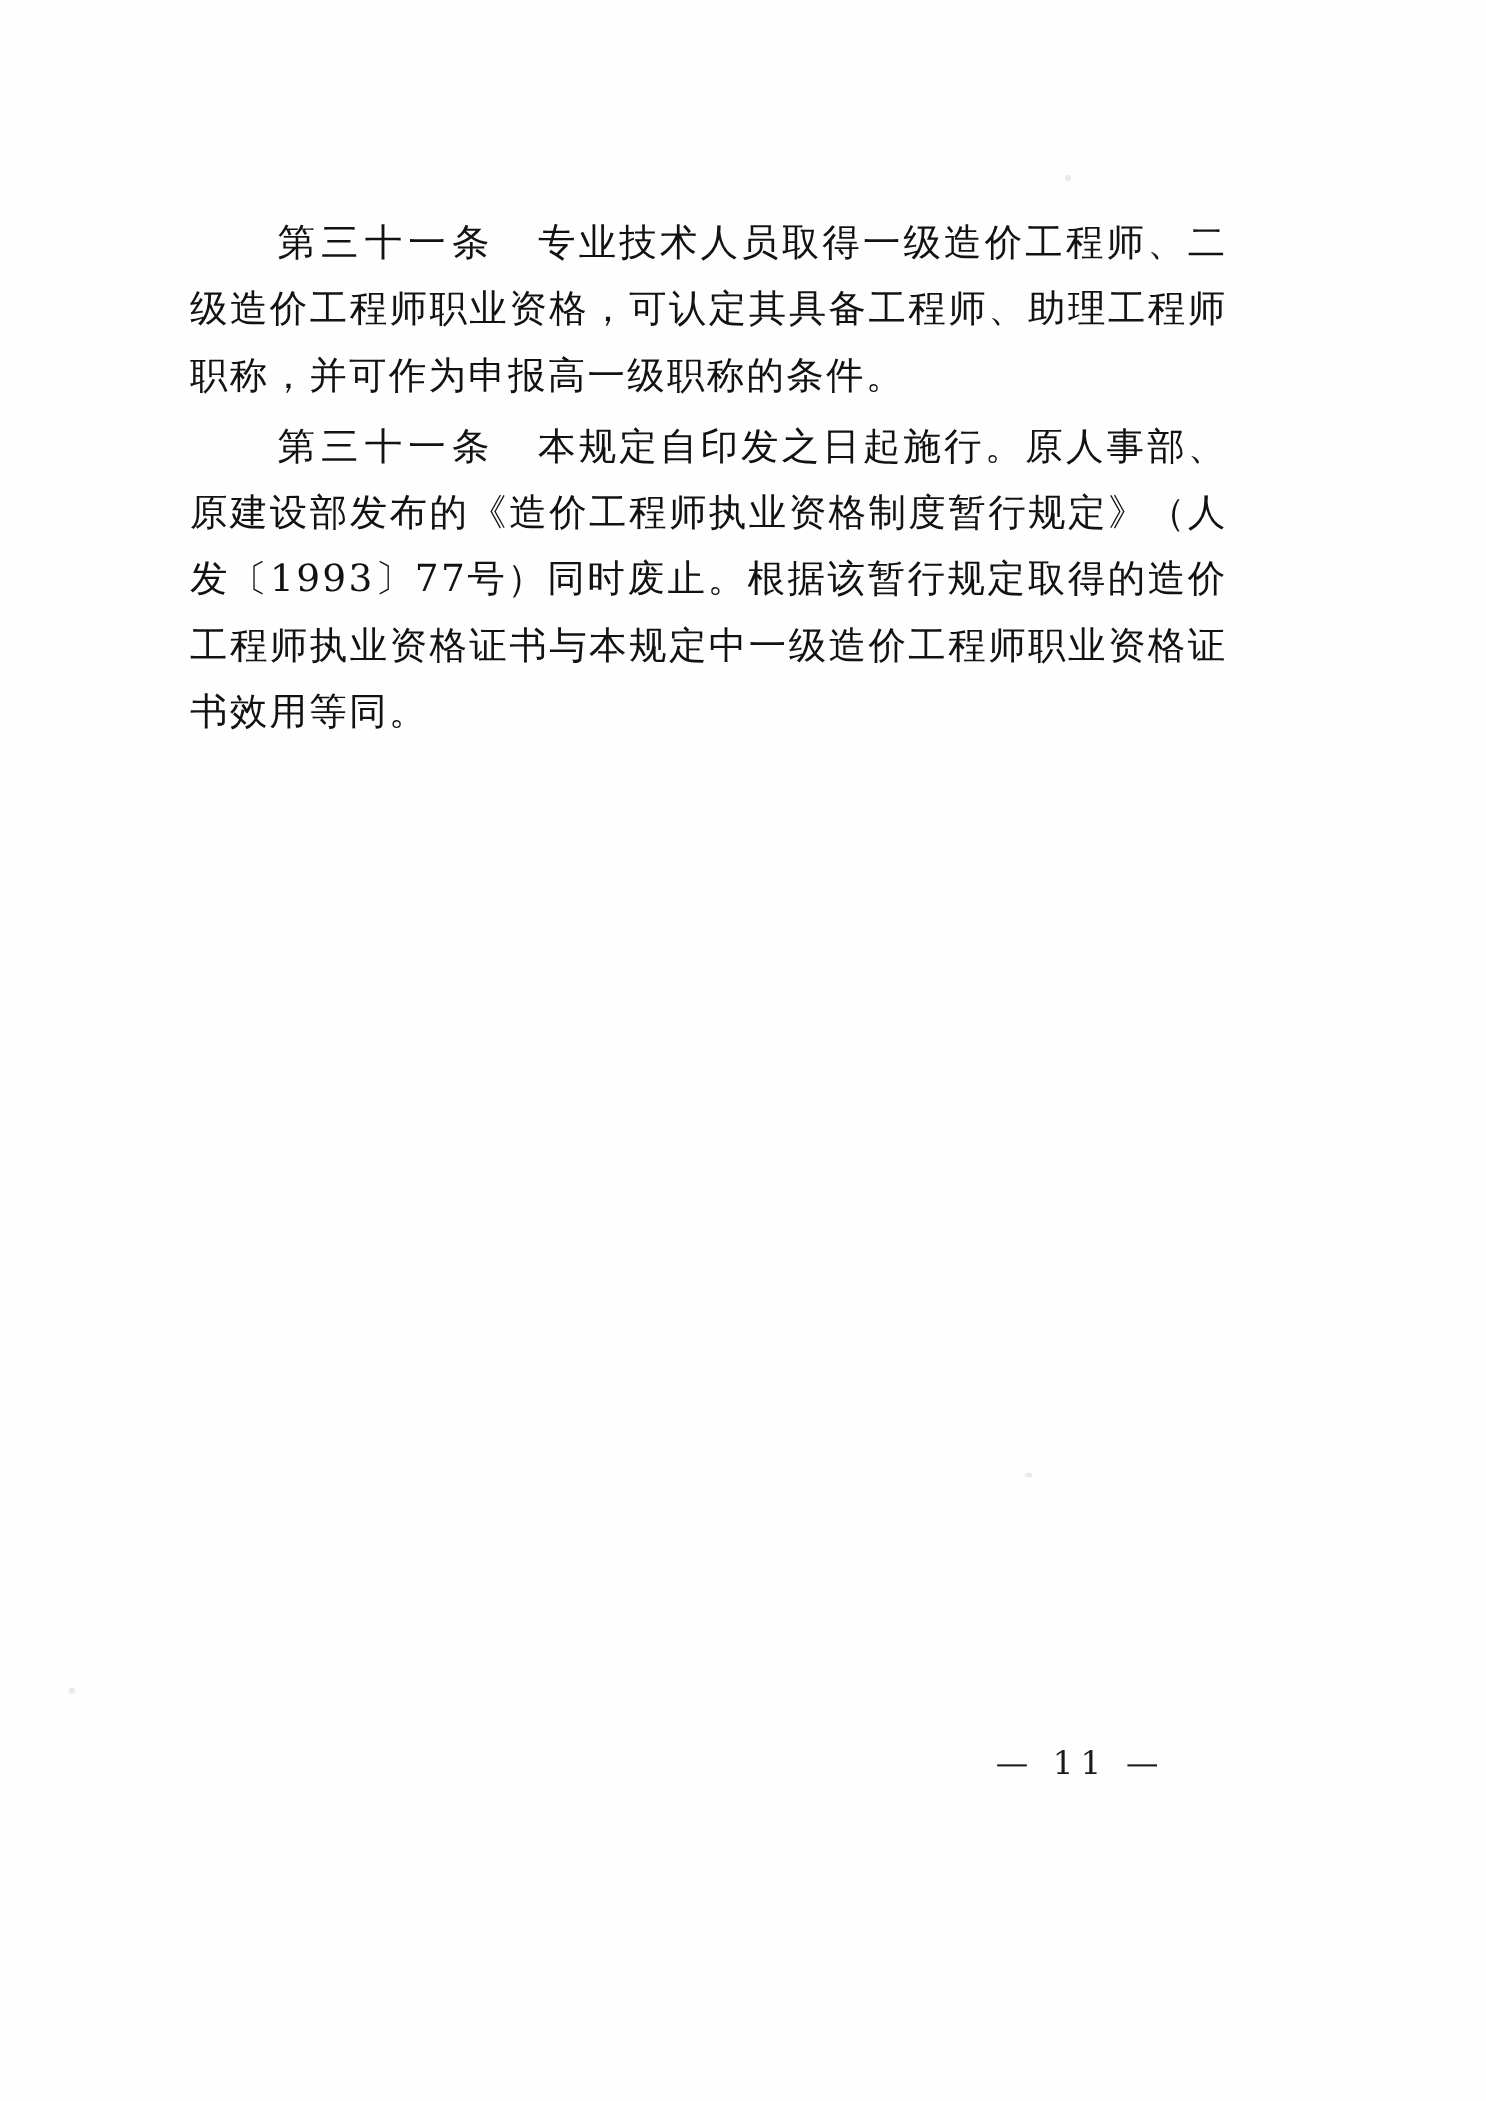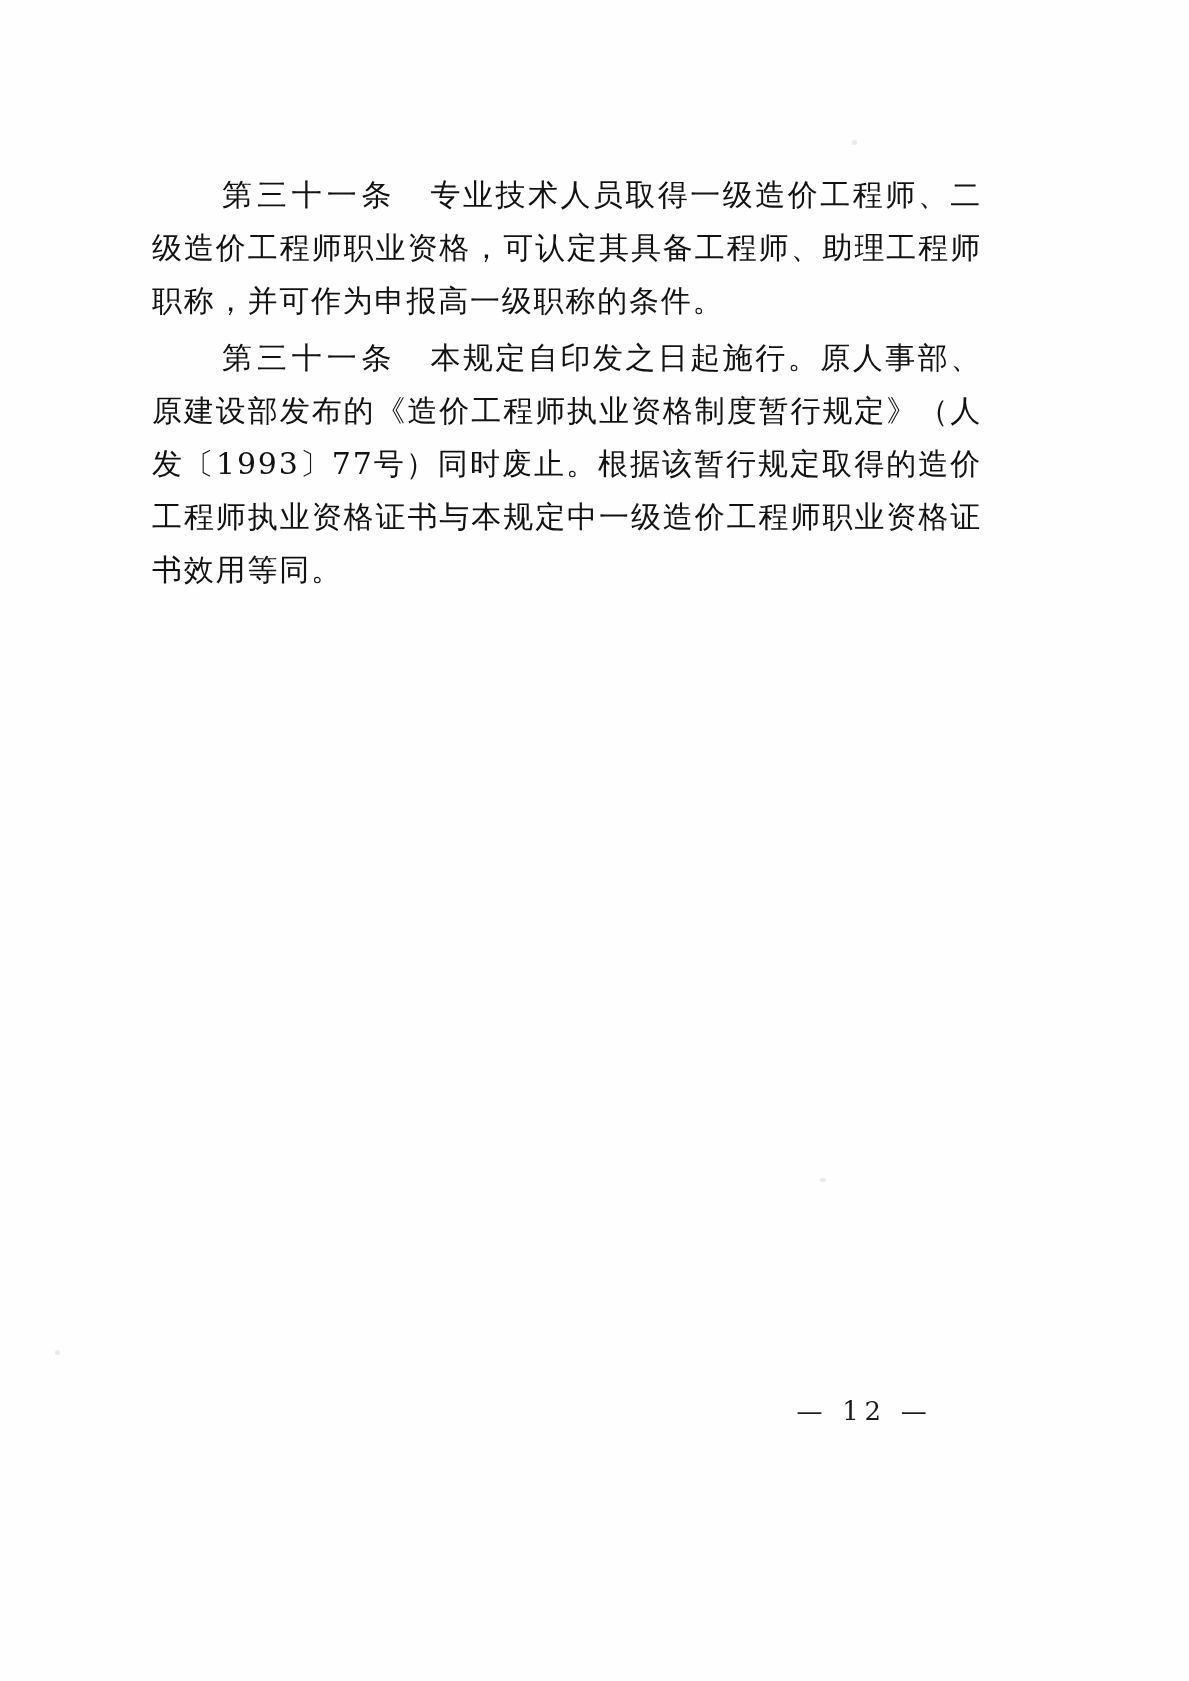--- a/index.html
+++ b/index.html
@@ -78,15 +78,15 @@
     <p class="article">
       <span class="lead">第三十一条</span><span class="body-text">专业技术人员取得一级造价工程师、二级造价工程师职业资格，可认定其具备工程师、助理工程师职称，并可作为申报高一级职称的条件。</span>
     </p>
 
     <p class="article">
       <span class="lead">第三十一条</span><span class="body-text">本规定自印发之日起施行。原人事部、原建设部发布的《造价工程师执业资格制度暂行规定》（人发〔1993〕77号）同时废止。根据该暂行规定取得的造价工程师执业资格证书与本规定中一级造价工程师职业资格证书效用等同。</span>
     </p>
 
   </div>
 
-  <div class="page-number">— 12 —</div>
+  <div class="page-number">— 11 —</div>
 
 </div>
 
 </body></html>

